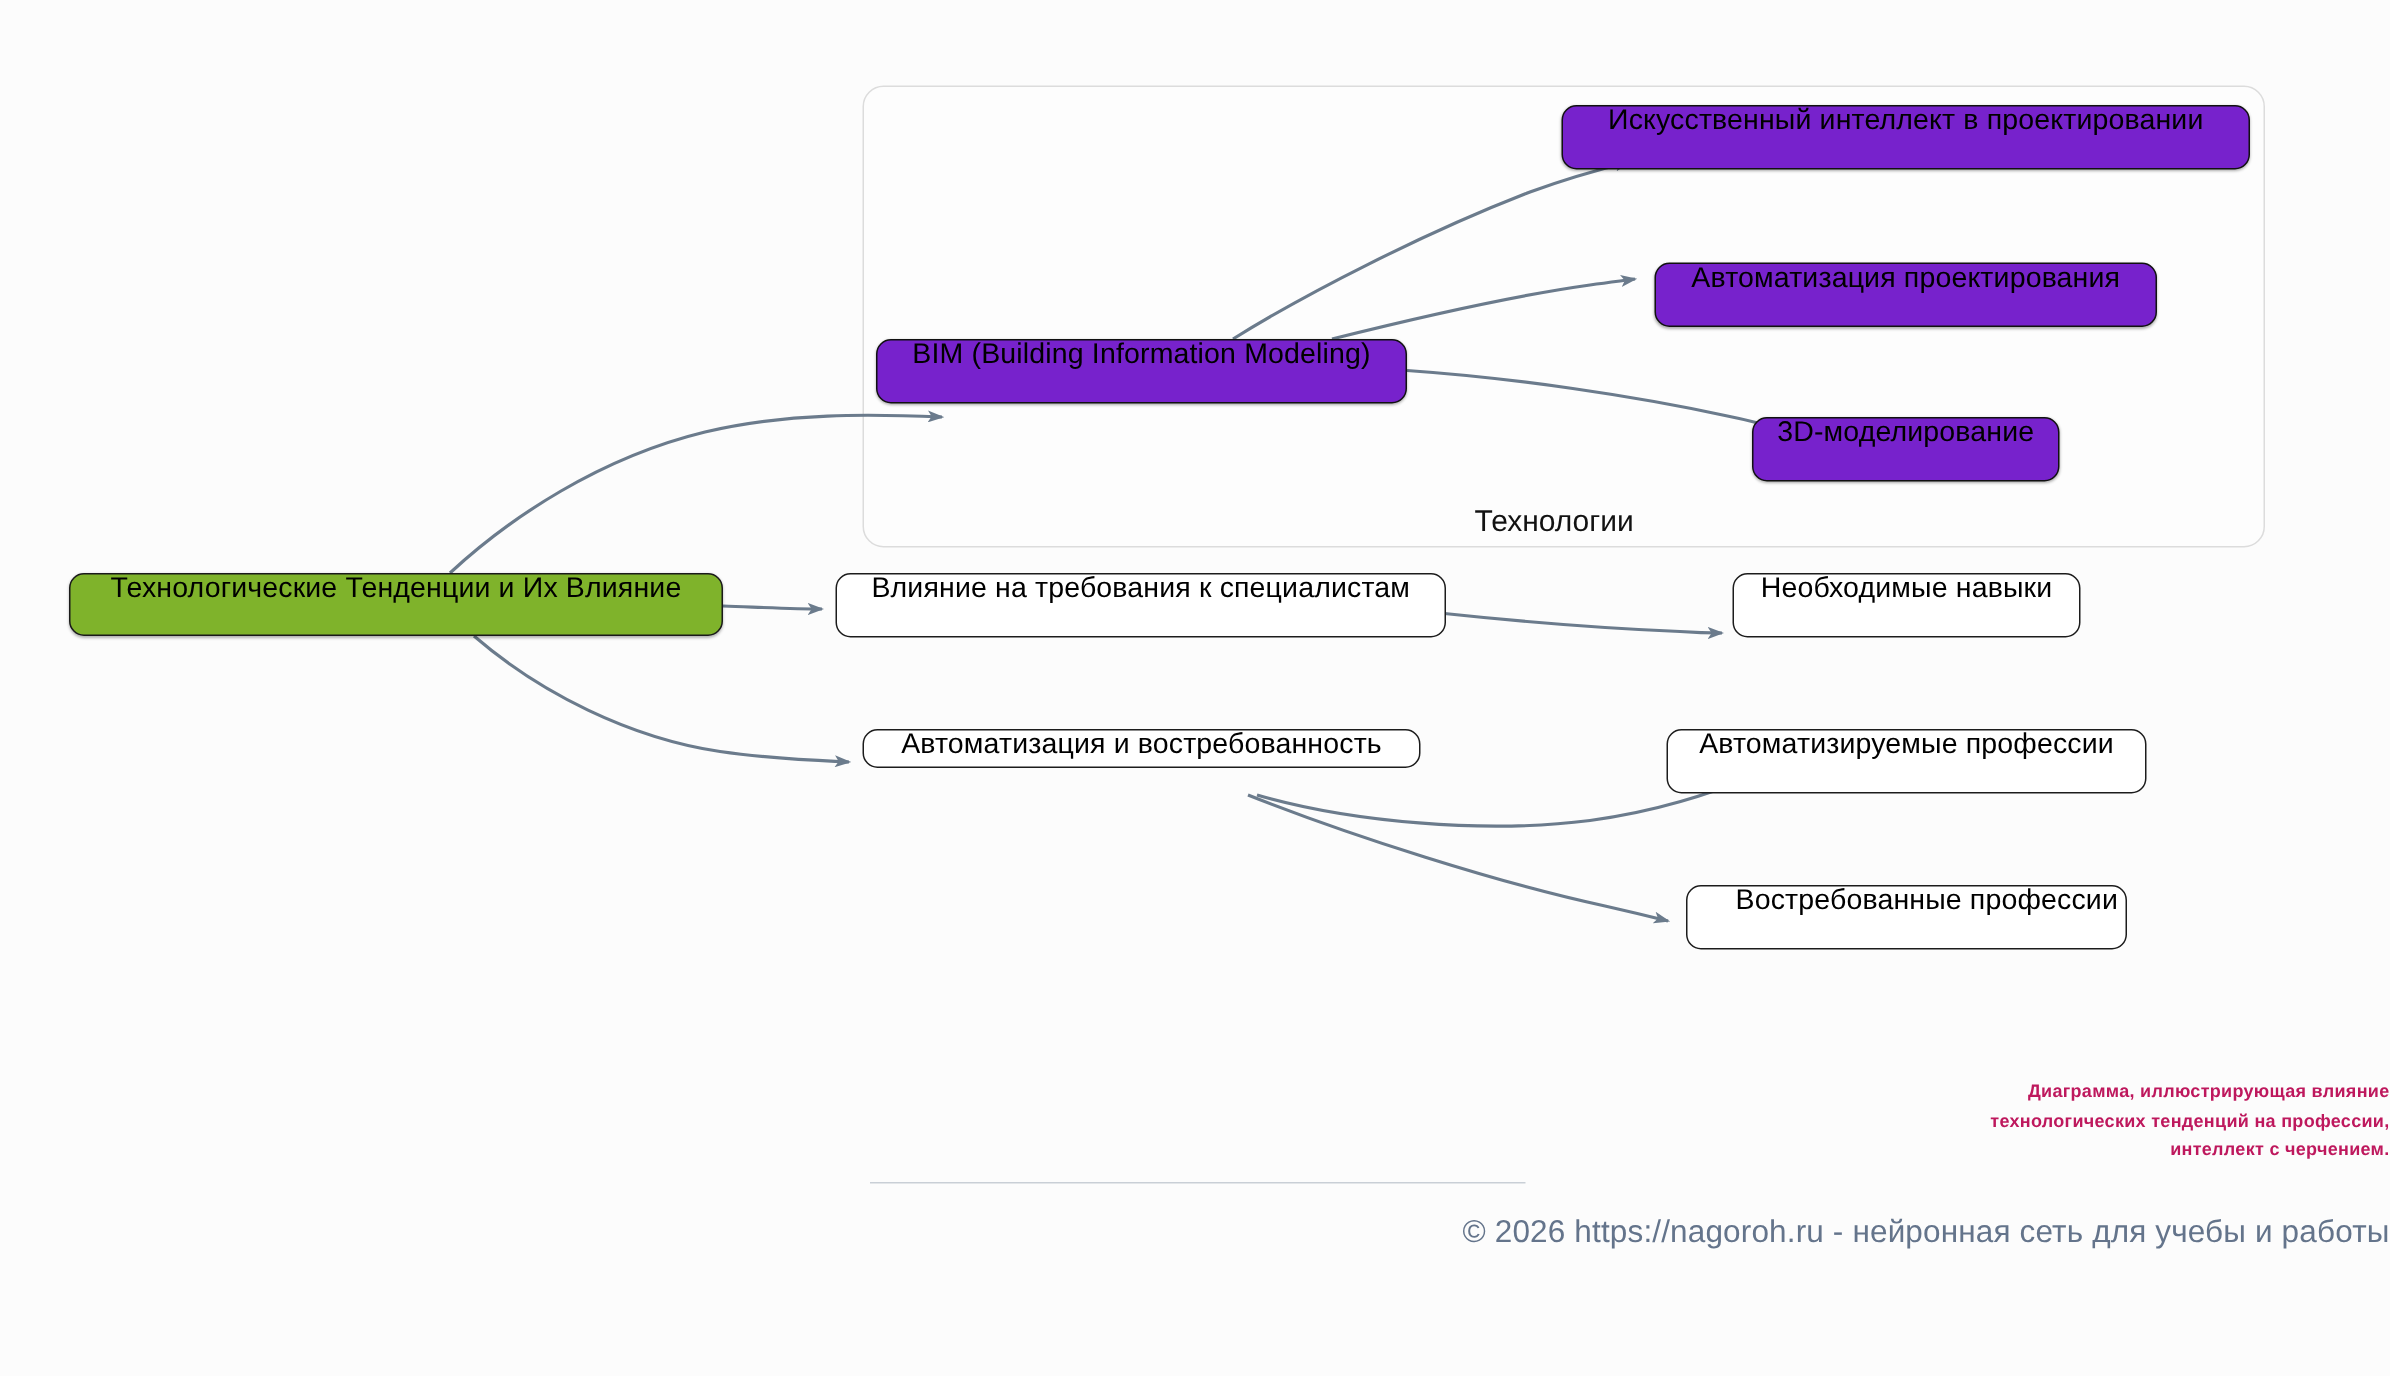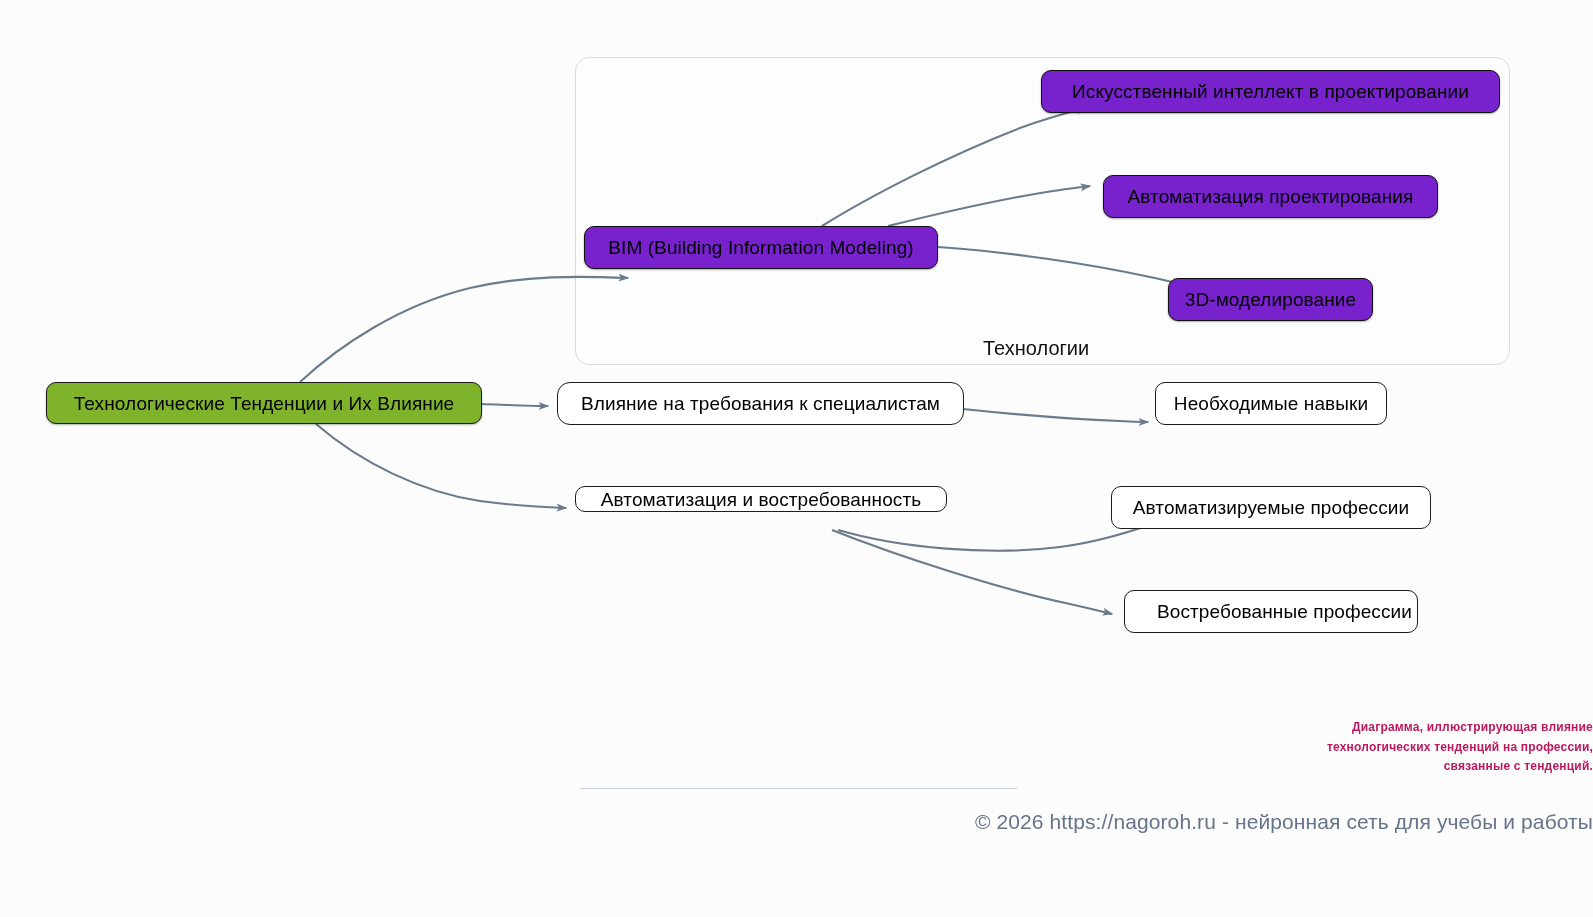--- a/index.html
+++ b/index.html
@@ -26,21 +26,21 @@
     left: 0;
     top: 0;
     width: 1593px;
     height: 917px;
     pointer-events: none;
   }
   .node {
     position: absolute;
     box-sizing: border-box;
     display: flex;
-    align-items: center;
+    align-items: flex-start;
     justify-content: center;
     border-radius: 10px;
     white-space: nowrap;
     font-size: 19px;
     line-height: 1;
     color: #000000;
     letter-spacing: 0.1px;
   }
   .node-root {
     background: #7fb32b;
@@ -147,21 +147,21 @@
   </div>
 
   <div class="node node-tech" style="left:1103px; top:175px; width:335px; height:43px;">
     <span>Автоматизация проектирования</span>
   </div>
 
   <div class="node node-tech" style="left:1168px; top:278px; width:205px; height:43px;">
     <span>3D-моделирование</span>
   </div>
 
-  <div class="node node-plain" style="left:557px; top:382px; width:407px; height:43px;border-radius:13px;">
+  <div class="node node-plain" style="left:557px; top:382px; width:407px; height:43px;">
     <span>Влияние на требования к специалистам</span>
   </div>
 
   <div class="node node-plain" style="left:1155px; top:382px; width:232px; height:43px;">
     <span>Необходимые навыки</span>
   </div>
 
   <div class="node node-plain" style="left:575px; top:486px; width:372px; height:26px;">
     <span>Автоматизация и востребованность</span>
   </div>
@@ -170,21 +170,21 @@
     <span>Автоматизируемые профессии</span>
   </div>
 
   <div class="node node-plain" style="left:1124px; top:590px; width:294px; height:43px;padding-left:27px;">
     <span>Востребованные профессии</span>
   </div>
 
   <div class="caption" style="top:718px;">
     <span class="caption-line">Диаграмма, иллюстрирующая влияние</span>
     <span class="caption-line">технологических тенденций на профессии,</span>
-    <span class="caption-line">связанные с тенденций.</span>
+    <span class="caption-line">интеллект с черчением.</span>
   </div>
 
   <div class="divider" style="left:580px; top:788px; width:437px;"></div>
 
   <div class="footer" style="top:810px;">
     <span>© 2026 https://nagoroh.ru - нейронная сеть для учебы и работы</span>
   </div>
 
 </div>
 

